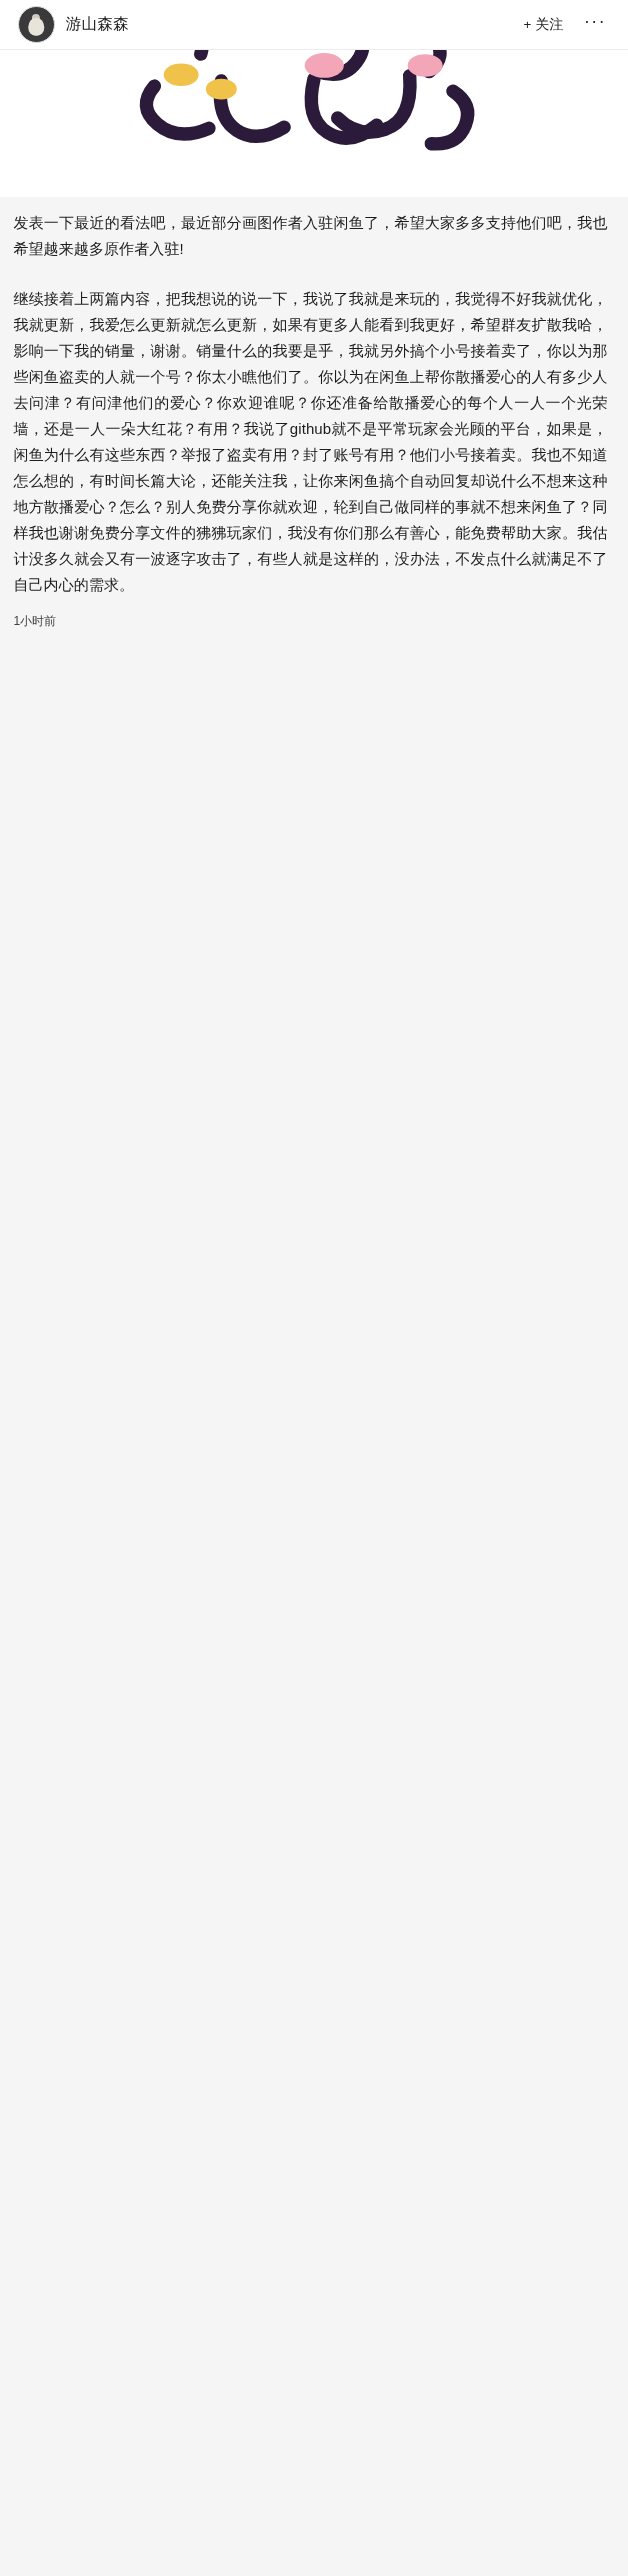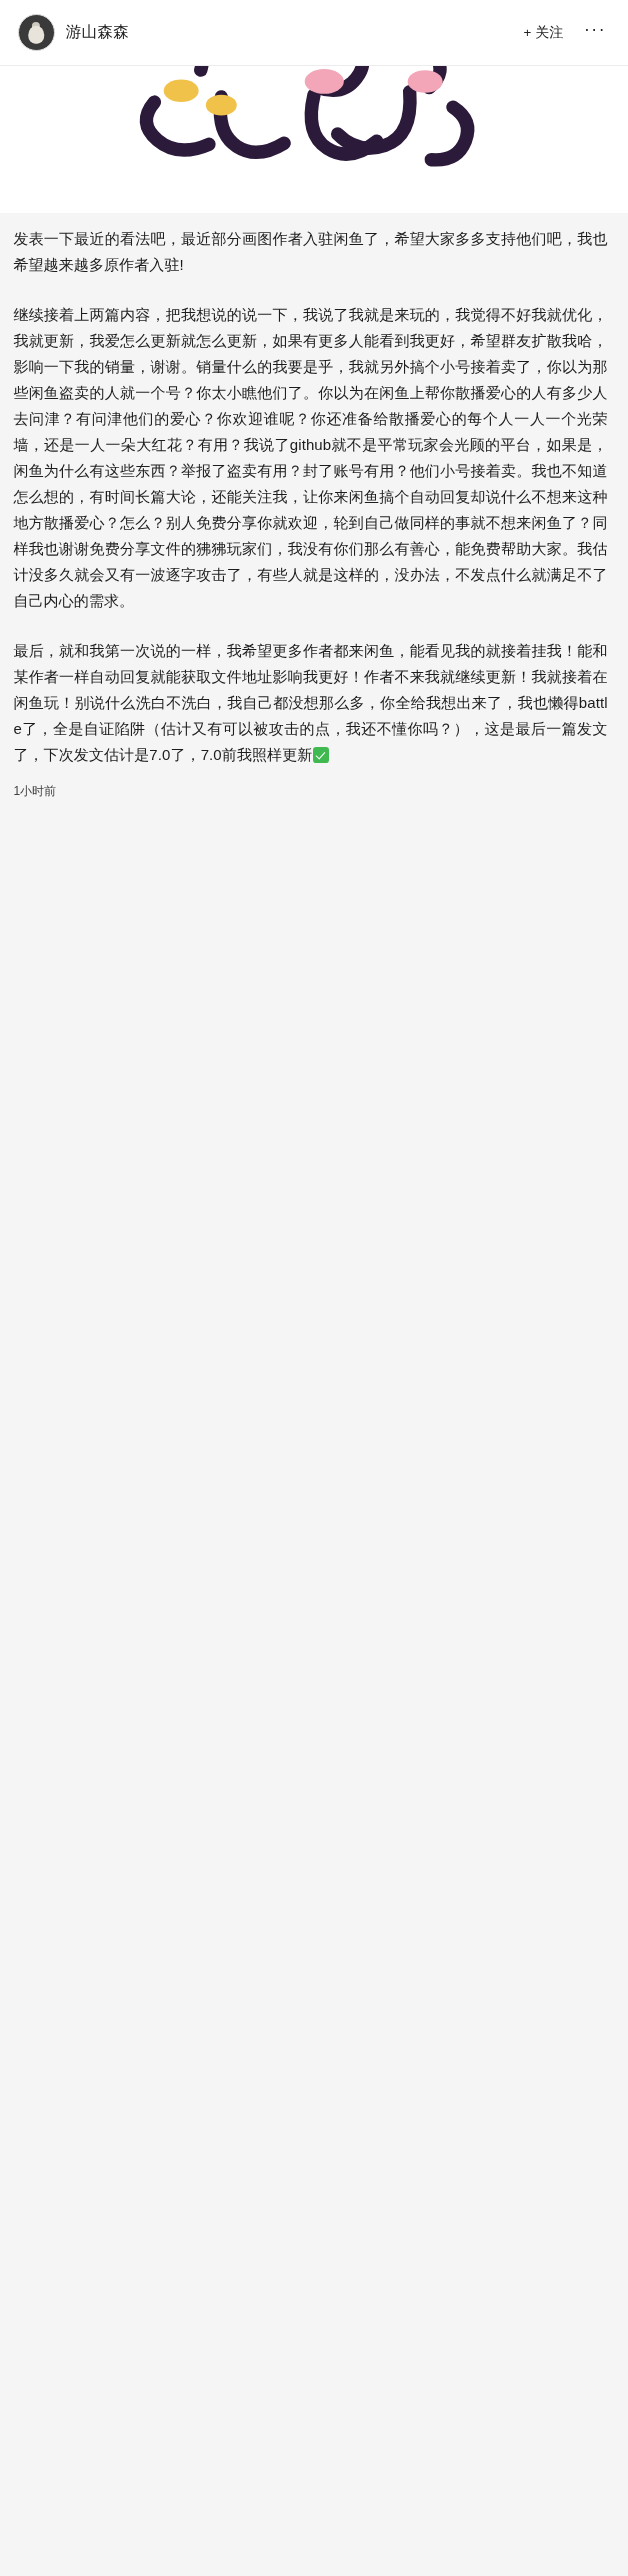--- a/index.html
+++ b/index.html
@@ -12,21 +12,21 @@
   .page {
     width: 629px;
     min-height: 2701px;
     margin: 0 auto;
     background: #f5f5f5;
     position: relative;
     overflow: hidden;
   }
   
   .header {
-    height: 66px;
+    height: 50px;
     background: #ffffff;
     display: flex;
     align-items: center;
     padding: 0 23px 0 17.5px;
     border-bottom: 0.5px solid #ececec;
   }
   .avatar {
     width: 37px;
     height: 37px;
     border-radius: 50%;
@@ -188,19 +188,18 @@
       <g fill="#f3a6b7">
         <ellipse cx="630" cy="100" rx="38" ry="24"></ellipse>
         <ellipse cx="826" cy="100" rx="34" ry="22"></ellipse>
       </g>
     </svg>
   </div>
 
   <div class="content">
     <p class="para">发表一下最近的看法吧，最近部分画图作者入驻闲鱼了，希望大家多多支持他们吧，我也希望越来越多原作者入驻!</p>
     <p class="para">继续接着上两篇内容，把我想说的说一下，我说了我就是来玩的，我觉得不好我就优化，我就更新，我爱怎么更新就怎么更新，如果有更多人能看到我更好，希望群友扩散我哈，影响一下我的销量，谢谢。销量什么的我要是乎，我就另外搞个小号接着卖了，你以为那些闲鱼盗卖的人就一个号？你太小瞧他们了。你以为在闲鱼上帮你散播爱心的人有多少人去问津？有问津他们的爱心？你欢迎谁呢？你还准备给散播爱心的每个人一人一个光荣墙，还是一人一朵大红花？有用？我说了github就不是平常玩家会光顾的平台，如果是，闲鱼为什么有这些东西？举报了盗卖有用？封了账号有用？他们小号接着卖。我也不知道怎么想的，有时间长篇大论，还能关注我，让你来闲鱼搞个自动回复却说什么不想来这种地方散播爱心？怎么？别人免费分享你就欢迎，轮到自己做同样的事就不想来闲鱼了？同样我也谢谢免费分享文件的狒狒玩家们，我没有你们那么有善心，能免费帮助大家。我估计没多久就会又有一波逐字攻击了，有些人就是这样的，没办法，不发点什么就满足不了自己内心的需求。</p>
-    <p class="para"><span>最后，就和我第一次说的一样，我希望更多作者都来闲鱼，能看见我的就接着挂我！能和某作者一样自动回复就能获取文件地址影响我更好！作者不来我就继续更新！我就接着在闲鱼玩！别说什么洗白不洗白，我自己都没想那么多，你全给我想出来了，我也懒得battle了，全是自证陷阱（估计又有可以被攻击的点，我还不懂你吗？），这是最后一篇发文了，下次发文估计是7.0了，7.0前我照样更新</span><span class="check-emoji"></span></p>
   </div>
 
   <div class="timestamp">1小时前</div>
 
 </div>
 
 
 </body></html>

